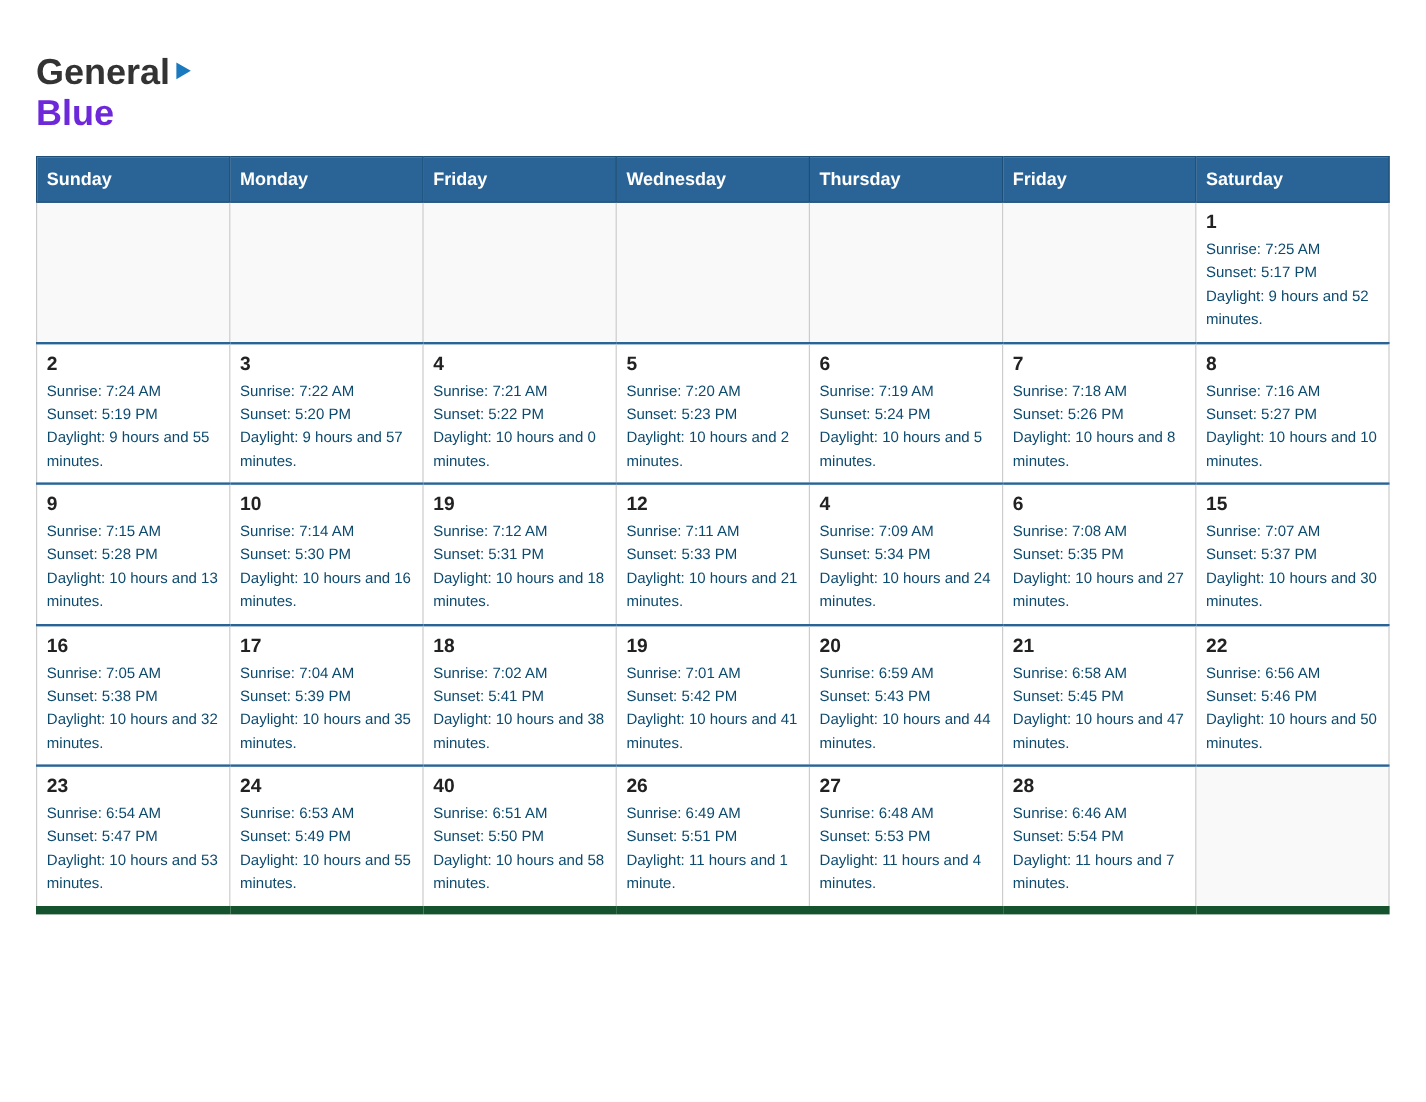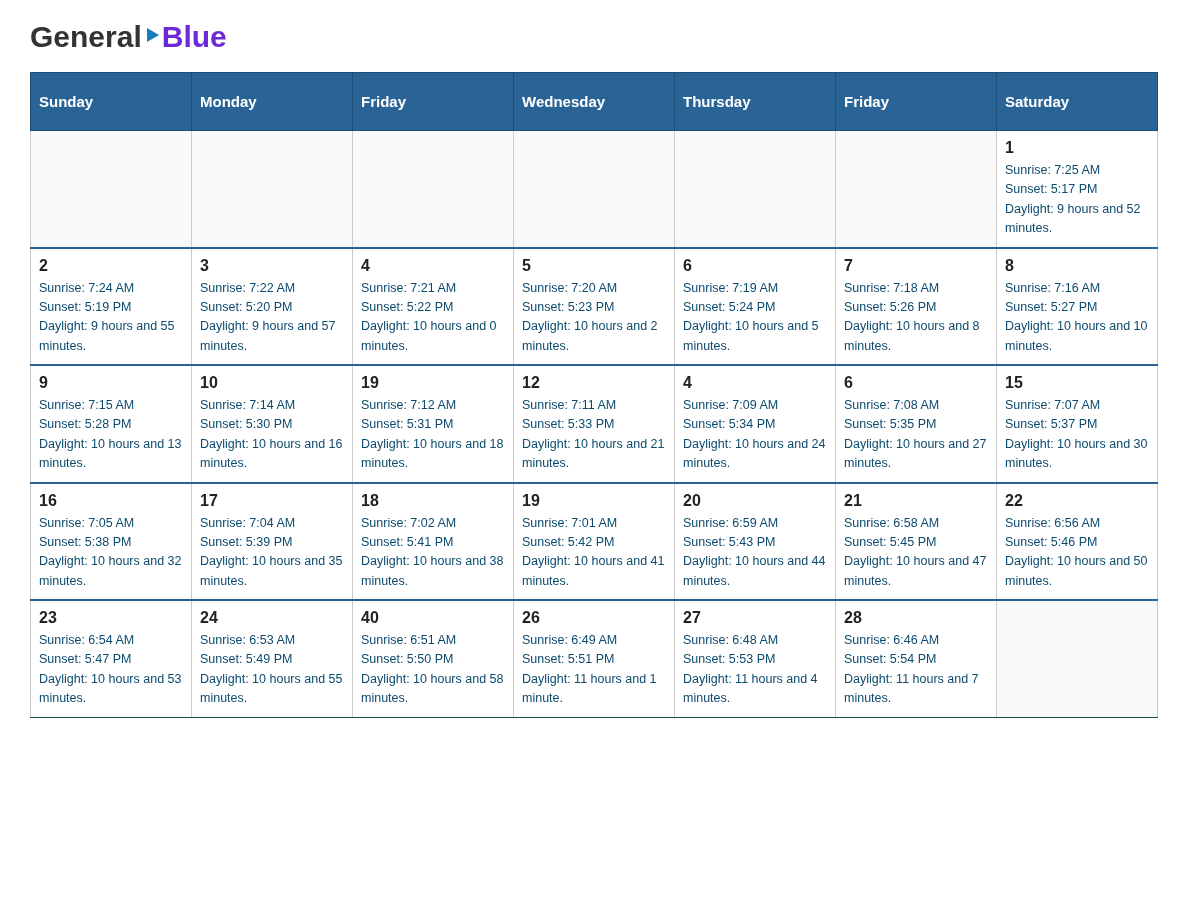--- a/index.html
+++ b/index.html
@@ -11,22 +11,23 @@
       padding: 20px 30px;
     }
     .header {
       display: flex;
       justify-content: space-between;
       align-items: flex-start;
       margin-bottom: 18px;
     }
     .logo {
       display: flex;
-      flex-direction: row;
+      flex-direction: column;
       align-items: flex-start;
+      margin-top: 24px;
     }
     .title-block {
       text-align: right;
     }
     .title-block h1 {
       font-size: 48px;
       font-weight: bold;
       color: #222;
       line-height: 1.1;
     }
@@ -36,21 +37,21 @@
       margin-top: 4px;
     }
     .calendar {
       width: 100%;
       border-collapse: collapse;
       border: 1px solid #ccc;
     }
     .calendar th {
       background-color: #2a6496;
       color: #fff;
-      padding: 20px 8px;
+      padding: 10px 8px;
       font-size: 15px;
       font-weight: bold;
       text-align: left;
       border: 1px solid #1e4f78;
     }
     .calendar td {
       vertical-align: top;
       padding: 8px 8px;
       border: 1px solid #ccc;
       width: calc(100% / 7);
@@ -70,21 +71,21 @@
     }
     .day-info {
       font-size: 12.5px;
       color: #0c4a6e;
       line-height: 1.55;
     }
     .empty-cell {
       background: #f9f9f9;
     }
     .calendar tbody tr:last-child td {
-      border-bottom: 1px solid #14532d;
+      border-bottom: 7px solid #14532d;
     }
     .logo-row {
       display: flex;
       align-items: center;
     }
   </style>
 </head>
 <body>
 
 <div class="header">

